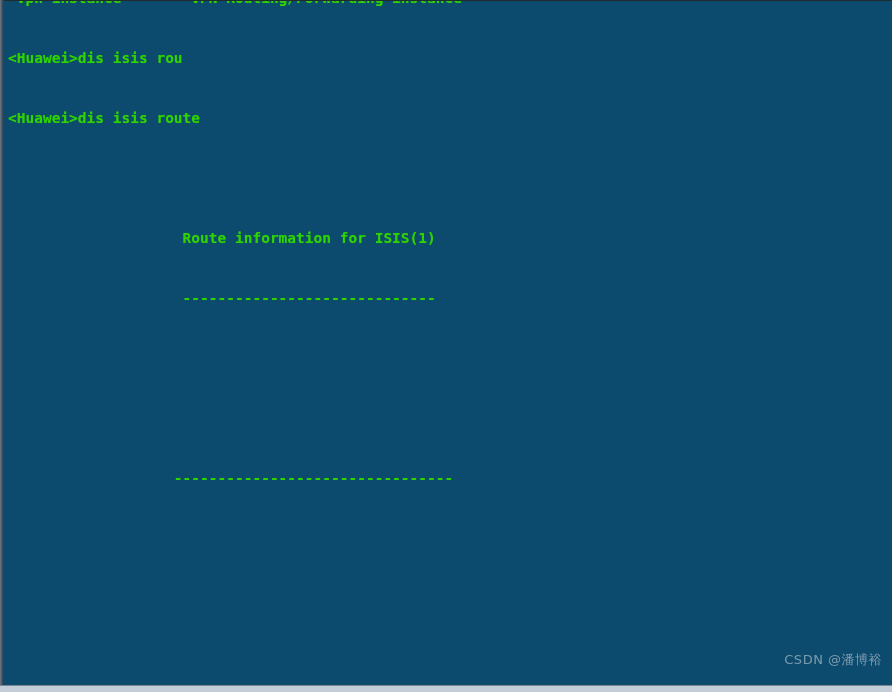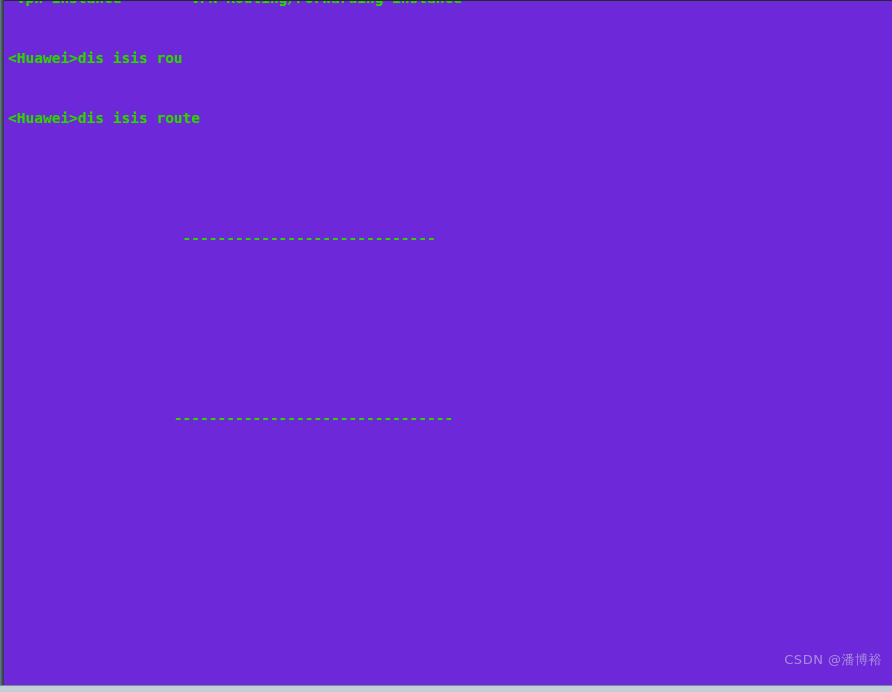--- a/index.html
+++ b/index.html
@@ -4,21 +4,21 @@
 <style>
   html, body {
     margin: 0;
     padding: 0;
     background: #000000;
   }
   #screen {
     position: relative;
     width: 892px;
     height: 692px;
-    background: #6d28d9;
+    background: #0c4a6e;
     overflow: hidden;
     font-family: "DejaVu Sans Mono", "Liberation Mono", monospace;
   }
   
   .edge-left {
     position: absolute;
     left: 0; top: 0;
     width: 4px; height: 692px;
     background: linear-gradient(to right, #6f7f8f 0%, #4a5a6a 40%, #2c3742 100%);
     z-index: 5;
@@ -97,20 +97,21 @@
 
   <div class="edge-top-shadow"></div>
   <div class="edge-left"></div>
 
   <div class="clipline"> vpn-instance        VPN Routing/Forwarding instance</div>
 
   <div class="term" style="top:8px;">
     <span class="l">&lt;Huawei&gt;dis isis rou</span>
     <span class="l">&lt;Huawei&gt;dis isis route</span>
     <span class="l blank"></span>
+    <span class="l">                    Route information for ISIS(1)</span>
     <span class="l">                    -----------------------------</span>
     <span class="l blank"></span>
     <span class="l blank"></span>
     <span class="l">                   --------------------------------</span>
     <span class="l blank"></span>
     <span class="l blank"></span>
     
     
     
     

